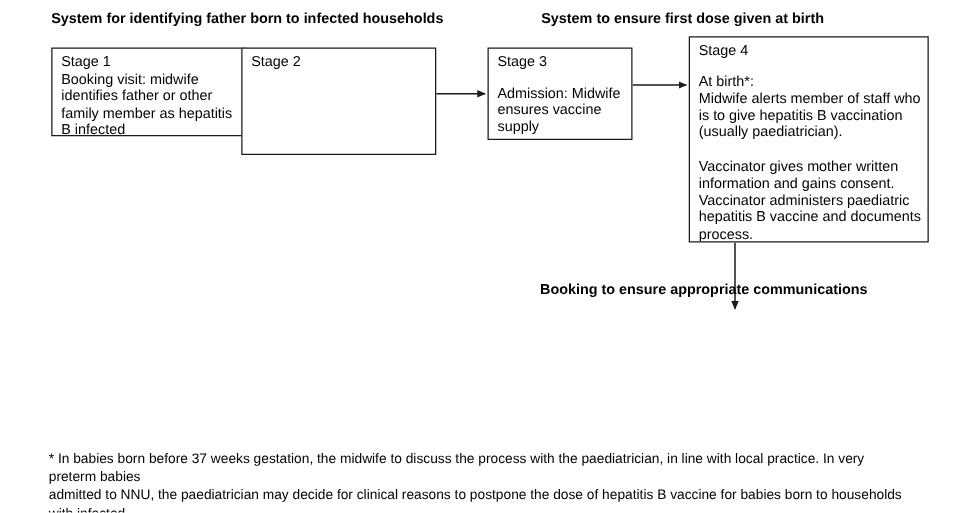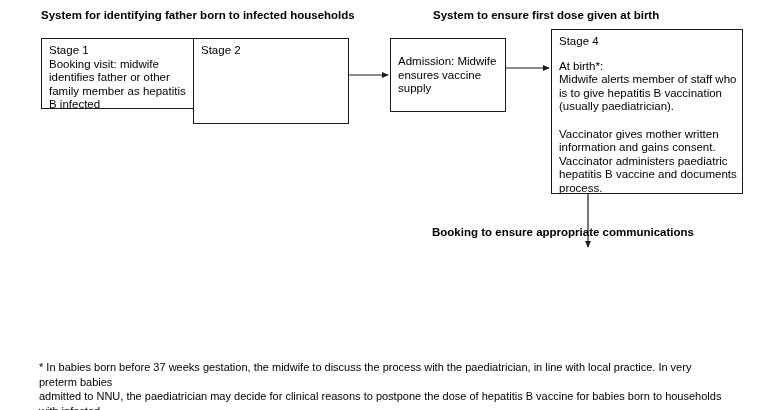--- a/index.html
+++ b/index.html
@@ -114,20 +114,21 @@
 
   <div class="stage-box" id="stage-2">
     <div class="inner">
       <span class="stage-title">Stage 2</span>
       <span class="gap"></span>
     </div>
   </div>
 
   <div class="stage-box" id="stage-3">
     <div class="inner">
+      <span class="stage-title">Stage 3</span>
       <span class="gap"></span>
       <span class="stage-body">Admission:  Midwife
 ensures vaccine
 supply</span>
     </div>
   </div>
 
   <div class="stage-box" id="stage-4">
     <div class="inner">
       <span class="stage-title">Stage 4</span>

